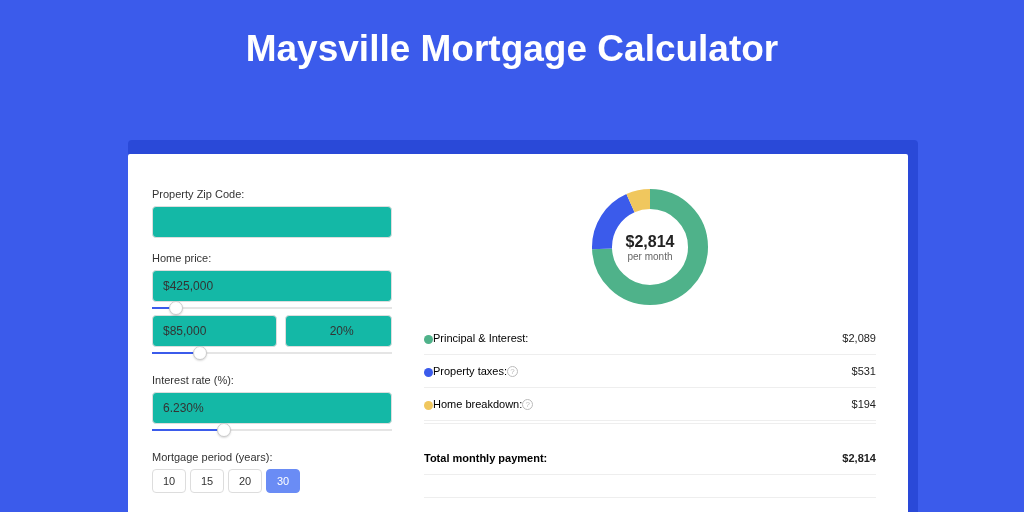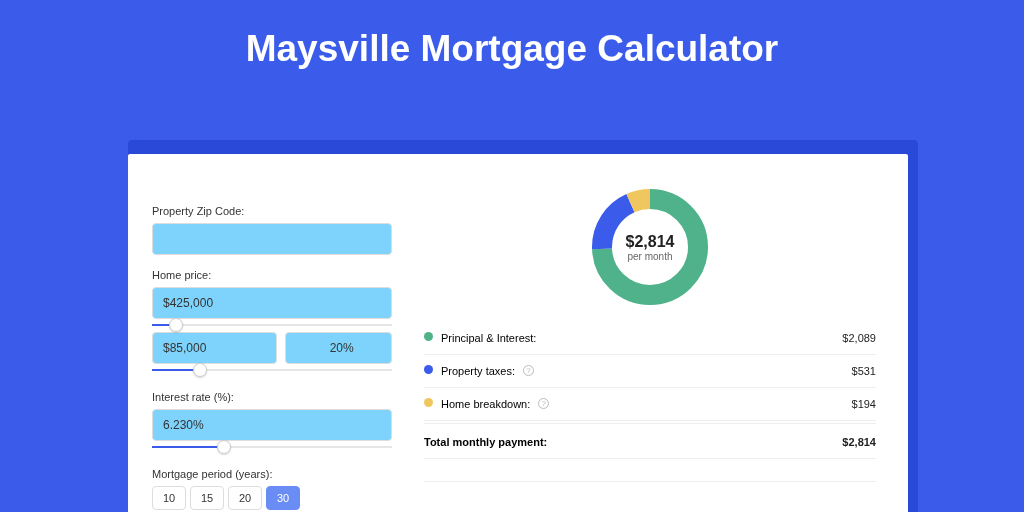--- a/index.html
+++ b/index.html
@@ -45,30 +45,30 @@
   gap: 32px;
 }
 .left-col { width: 240px; flex-shrink: 0; }
 .right-col { flex: 1; }
 .field-label {
   font-size: 11px;
   color: #333;
   margin-bottom: 6px;
   margin-top: 14px;
 }
-.field-label:first-child { margin-top: 23px; }
+.field-label:first-child { margin-top: 6px; }
 .input {
   width: 100%;
   height: 32px;
   border: 1px solid #ddd;
   border-radius: 4px;
   padding: 0 10px;
   font-size: 12px;
   color: #333;
-  background: #7dd3fc;
+  background: #14b8a6;
 }
 .input-row { display: flex; gap: 8px; }
 .input-row .input:first-child { flex: 2; }
 .input-row .input:last-child { flex: 1; padding-left: 44px; }
 .slider-wrap { position: relative; height: 14px; margin-top: -1px; }
 .slider-track {
   position: absolute;
   left: 0; right: 0; top: 50%;
   height: 2px;
   background: #e5e5e5;
@@ -136,40 +136,40 @@
 .donut-sub { font-size: 10px; color: #666; }
 .line-row {
   display: flex;
   align-items: center;
   justify-content: space-between;
   padding: 10px 0;
   border-bottom: 1px solid #eee;
   font-size: 11px;
 }
 .line-row:last-of-type { border-bottom: none; }
-.line-left { display: flex; align-items: flex-start; gap: 8px; }
+.line-left { display: flex; align-items: flex-end; }
 .dot { width: 9px; height: 9px; border-radius: 50%; }
 .dot.green { background: #4fb28a; }
 .dot.blue { background: #3B5BEB; }
 .dot.yellow { background: #f0c75e; }
 .info-icon {
   width: 11px; height: 11px;
   border: 1px solid #bbb;
   border-radius: 50%;
   display: inline-flex;
   align-items: center;
   justify-content: center;
   font-size: 8px;
   color: #bbb;
 }
 .line-value { color: #222; }
 .total-row {
   font-weight: 700;
   border-top: 1px solid #eee;
-  padding-top: 12px;
+  padding-top: 28px;
   margin-top: 2px;
 }
 .amort-block {
   margin-top: 22px;
   border-top: 1px solid #eee;
   padding-top: 16px;
 }
 </style>
 </head>
 <body>

